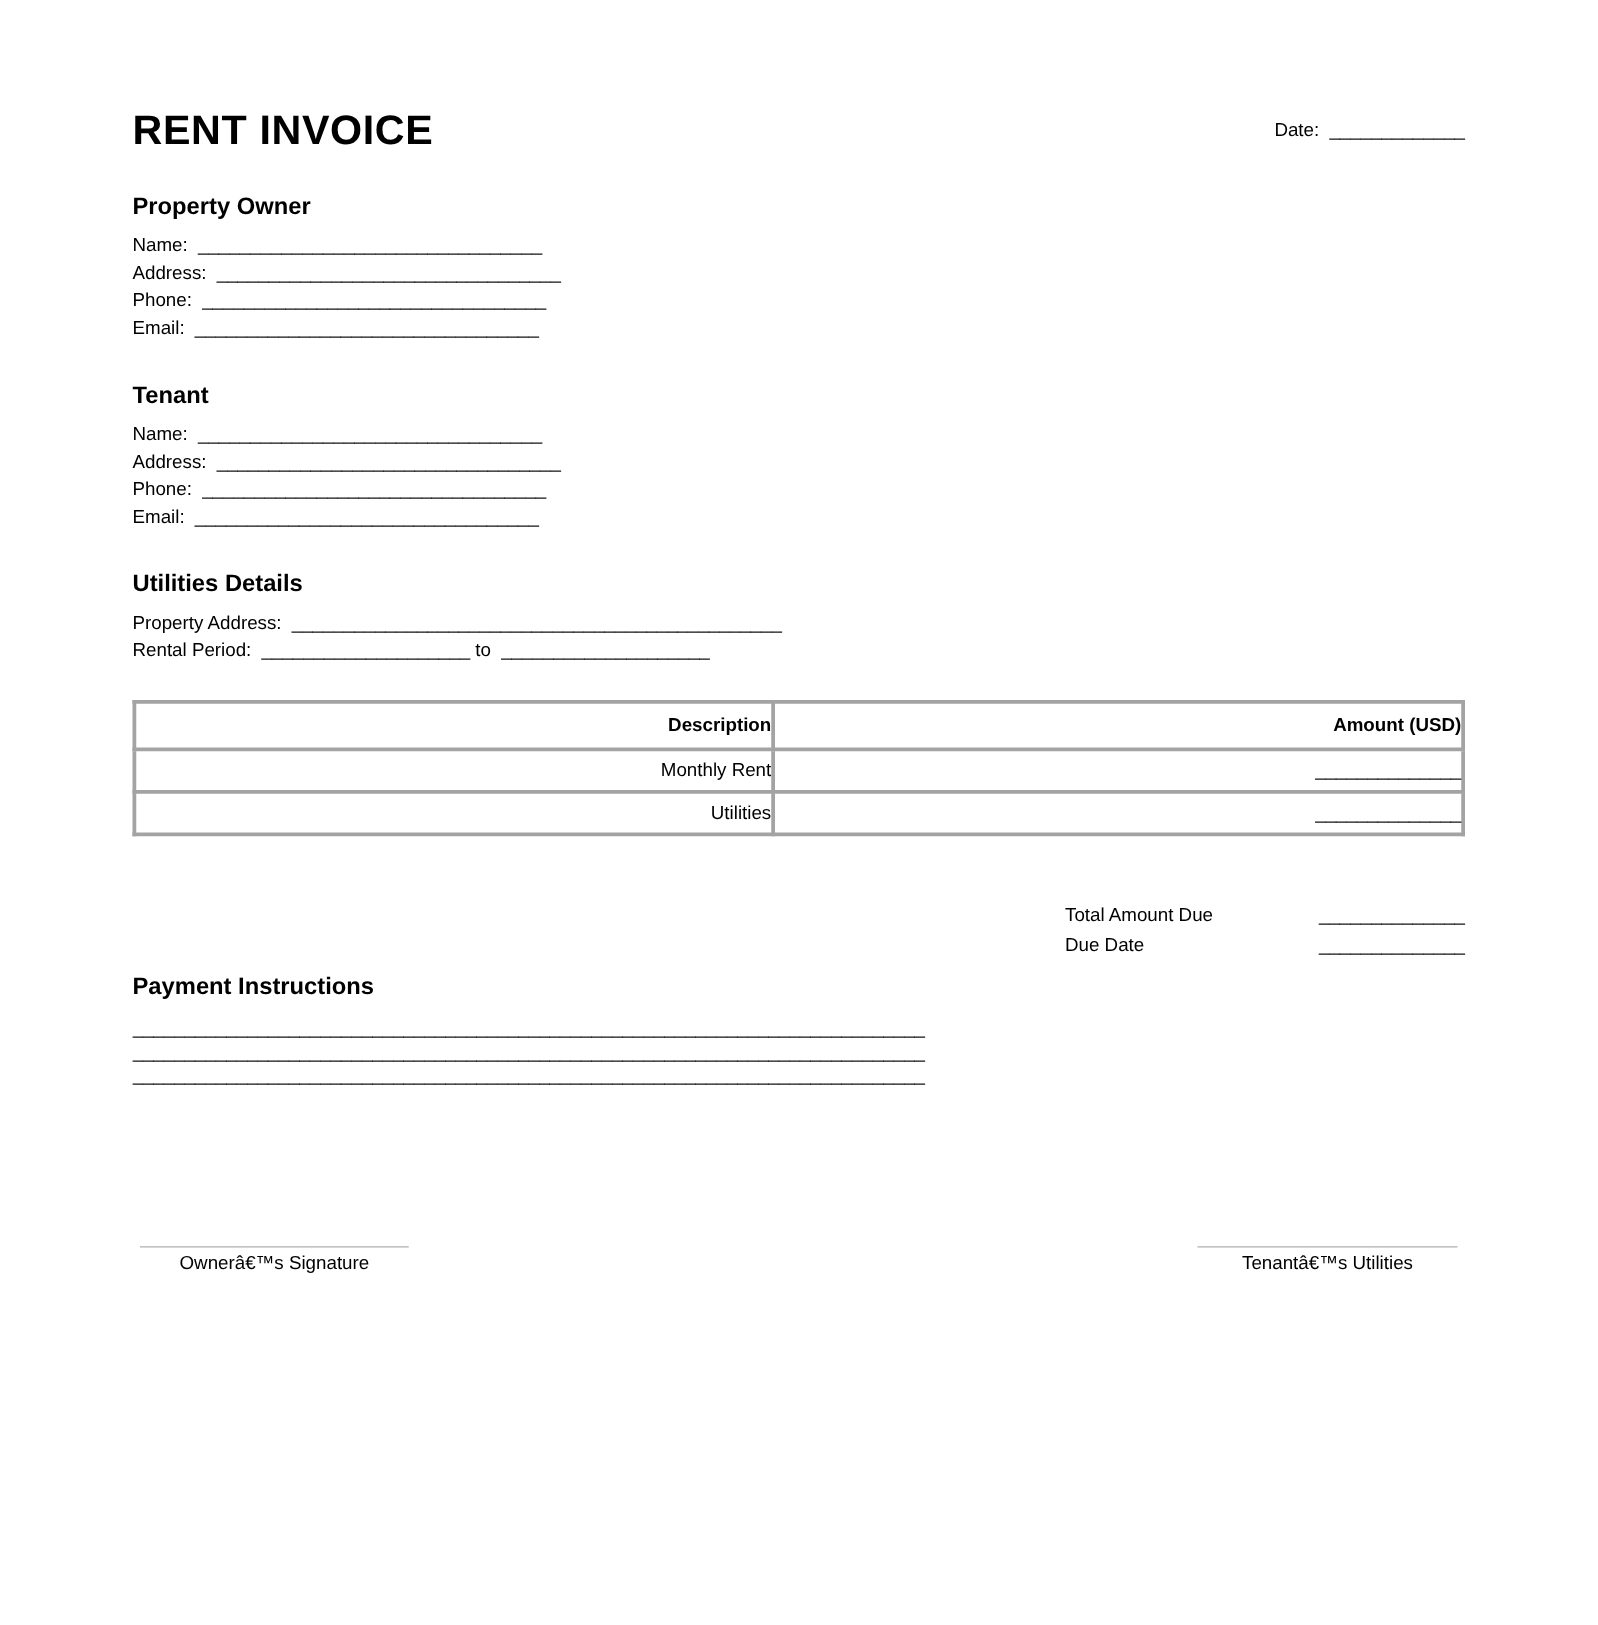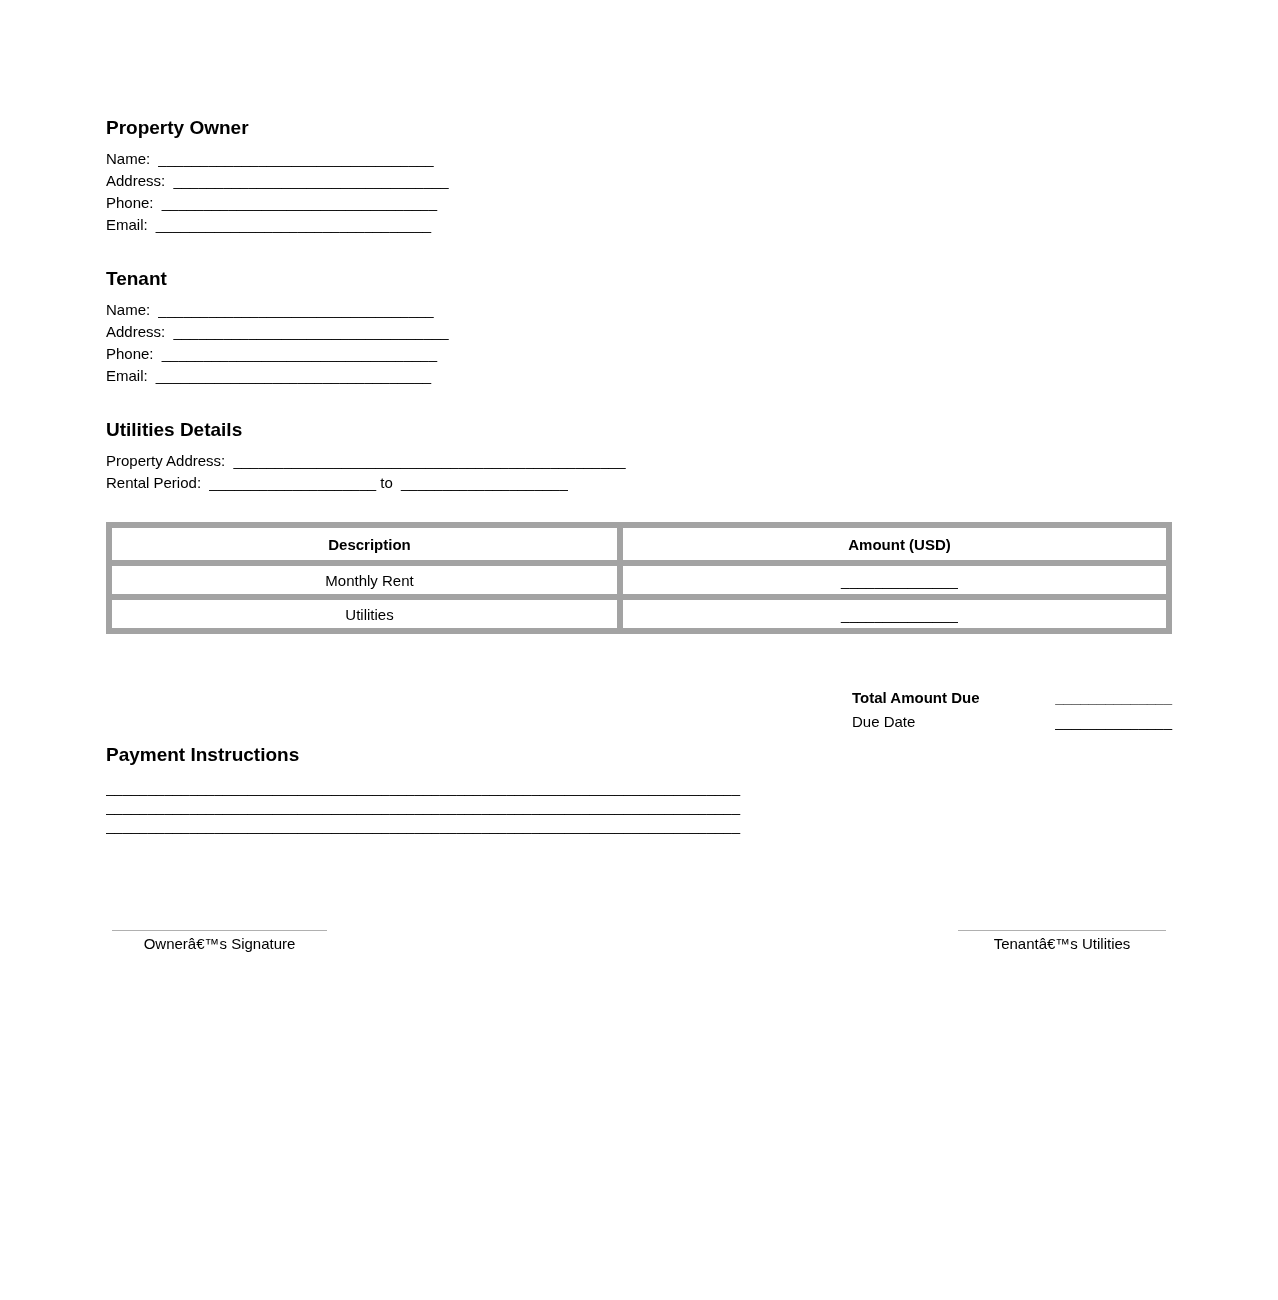--- a/index.html
+++ b/index.html
@@ -39,64 +39,72 @@
   .field-line {
     line-height: 22px;
     white-space: nowrap;
   }
   table.charges {
     border-collapse: collapse;
     width: 100%;
     margin-top: 28px;
   }
   table.charges th, table.charges td {
-    border: 6px solid #a3a3a3;
-    text-align: center;
+    border: 3px solid #a3a3a3;
+    text-align: right;
     vertical-align: middle;
     padding: 0 0 0 10px;
     font-size: 15px;
   }
   table.charges th { height: 38px; font-weight: bold; }
   table.charges td { height: 34px; font-weight: normal; }
   table.charges th:first-child, table.charges td:first-child { width: 511px; }
   .totals {
     width: 320px;
     margin-left: auto;
     margin-top: 52px;
   }
   .totals-row {
     display: flex;
     justify-content: space-between;
     align-items: baseline;
     line-height: 24px;
     white-space: nowrap;
   }
-  .totals-row .bold { font-weight: bold; }
+  .totals-row .bold { font-weight: normal; }
   .pi-heading { margin-top: 10px !important; }
   .pi-lines { margin-top: 12px; }
   .pi-line { line-height: 19px; white-space: nowrap; overflow: hidden; }
   .signatures {
     display: flex;
     justify-content: space-between;
     margin-top: 95px;
   }
   .sig-block {
     border-top: 1px solid #b0b0b0;
     padding-top: 4px;
     text-align: center;
     font-size: 15px;
+    margin-top: 32px;
   }
   .sig-block.owner { width: 215px; margin-left: 6px; }
   .sig-block.tenant { width: 208px; margin-right: 6px; }
 </style>
 </head>
 <body>
 
 <div class="page">
 
+  <div class="header-row">
+    <div class="doc-title">RENT INVOICE</div>
+    <div class="date-field">
+      <span>Date:</span>
+      <span class="blank gap">_____________</span>
+    </div>
+  </div>
 
   <section>
     <h2 class="section-heading">Property Owner</h2>
     <div class="field-line">
       <span>Name:</span>
       <span class="blank gap">_________________________________</span>
     </div>
     <div class="field-line">
       <span>Address:</span>
       <span class="blank gap">_________________________________</span>

